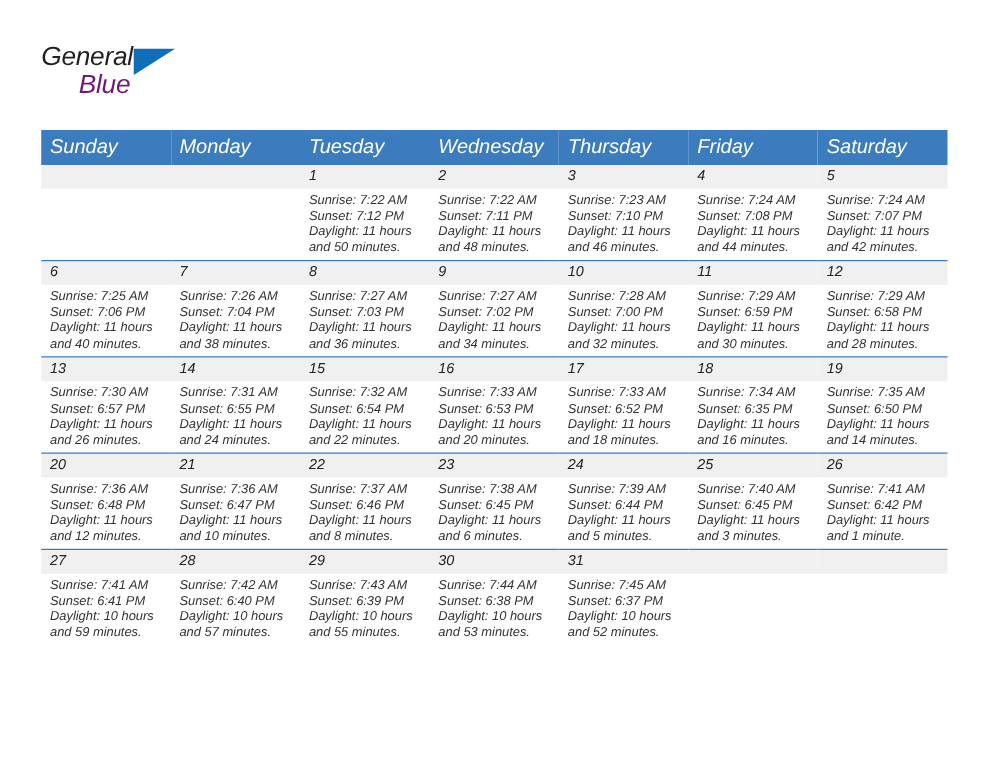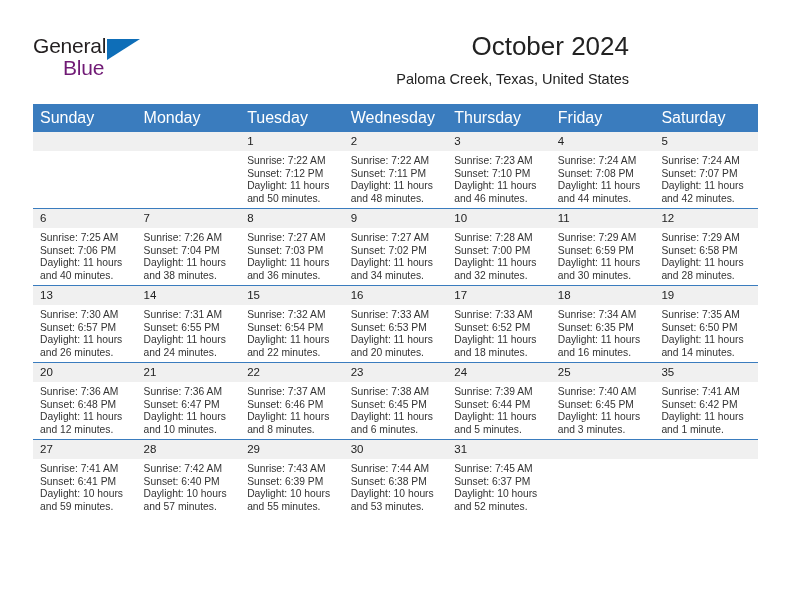--- a/index.html
+++ b/index.html
@@ -12,20 +12,21 @@
     height: 612px;
     font-family: "Liberation Sans", sans-serif;
     color: #000000;
     overflow: hidden;
   }
   .page {
     position: relative;
     width: 663px;
     height: 612px;
     box-sizing: border-box;
+    font-style: italic;
   }
 
   
   .header {
     position: absolute;
     left: 33px;
     top: 30px;
     right: 34px;
     height: 66px;
   }
@@ -142,24 +143,20 @@
 <div class="page">
 
   <div class="header">
 
     <div class="logo">
       <span class="logo-general">General</span>
       <span class="logo-triangle"></span>
       <span class="logo-blue">Blue</span>
     </div>
 
-    <div class="title-block">
-      <div class="cal-title">October 2024</div>
-      <div class="cal-subtitle">Paloma Creek, Texas, United States</div>
-    </div>
 
   </div>
 
   <table class="calendar">
     <thead>
       <tr id="weekday-row">
           <th>Sunday</th>
           <th>Monday</th>
           <th>Tuesday</th>
           <th>Wednesday</th>
@@ -403,21 +400,21 @@
           <td class="">
             <span class="daynum">25</span>
             <div class="details">
               <div>Sunrise: 7:40 AM</div>
               <div>Sunset: 6:45 PM</div>
               <div>Daylight: 11 hours</div>
               <div>and 3 minutes.</div>
             </div>
           </td>
           <td class="">
-            <span class="daynum">35</span>
+            <span class="daynum">26</span>
             <div class="details">
               <div>Sunrise: 7:41 AM</div>
               <div>Sunset: 6:42 PM</div>
               <div>Daylight: 11 hours</div>
               <div>and 1 minute.</div>
             </div>
           </td>
         </tr>
         <tr>
           <td class="">

